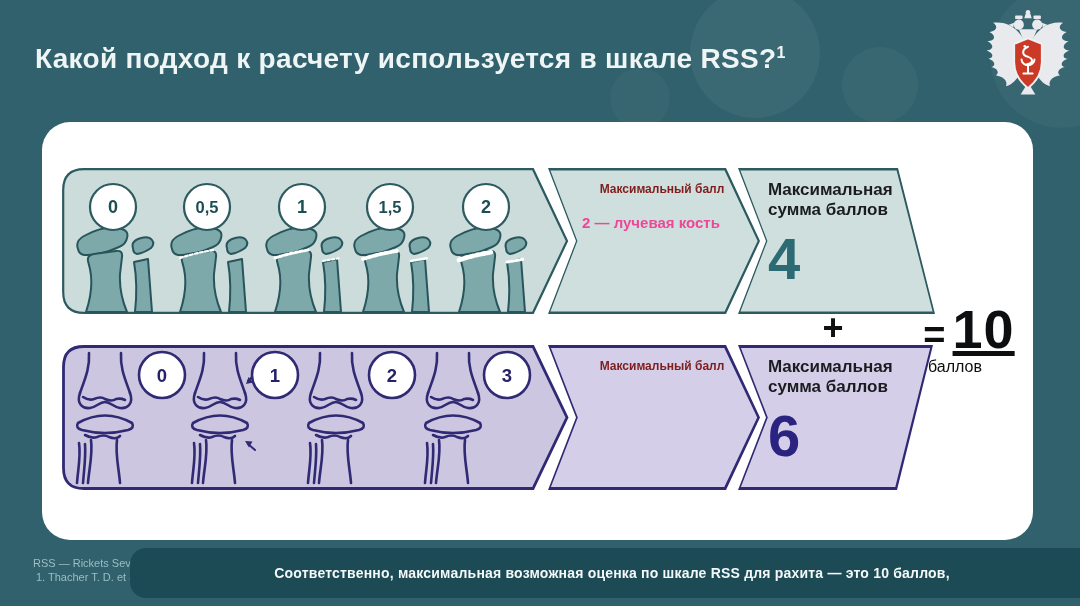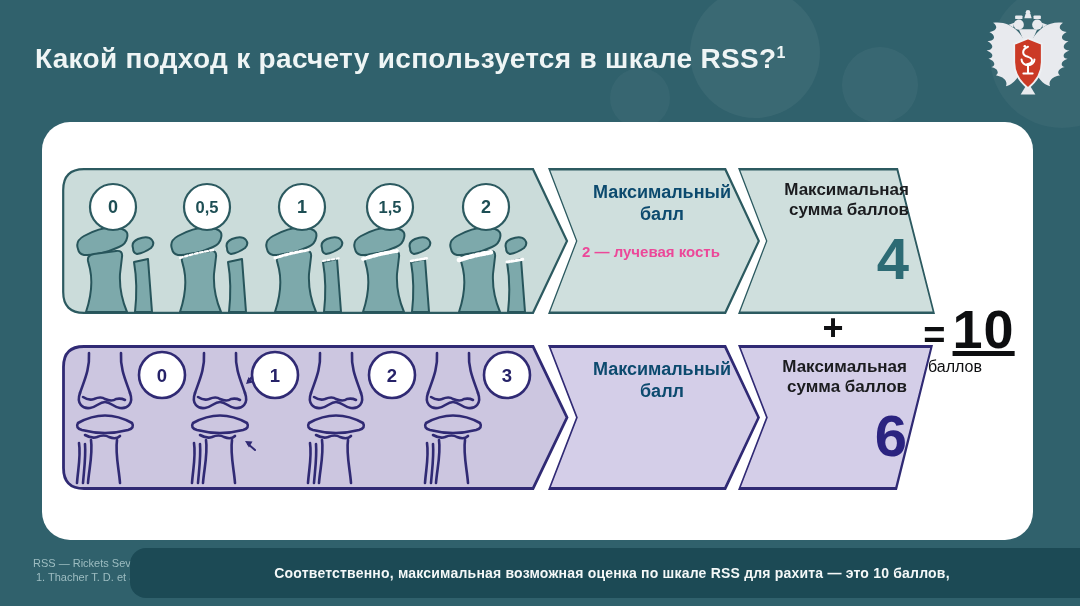--- a/index.html
+++ b/index.html
@@ -34,29 +34,29 @@
   .purple .inner { inset:2.8px; }
 
   .chev .outer { clip-path:polygon(0 0, calc(100% - 34px) 0, 100% 50%, calc(100% - 34px) 100%, 0 100%, 28px 50%); }
   .chev .inner { clip-path:polygon(0 0, calc(100% - 33px) 0, 100% 50%, calc(100% - 33px) 100%, 0 100%, 27px 50%); }
   .trap1 .outer { clip-path:polygon(0 0, calc(100% - 37px) 0, 100% 100%, 0 100%, 28px 50%); }
   .trap1 .inner { clip-path:polygon(0 0, calc(100% - 36px) 0, 100% 100%, 0 100%, 27px 50%); }
   .trap2 .outer { clip-path:polygon(0 0, 100% 0, calc(100% - 36px) 100%, 0 100%, 28px 50%); }
   .trap2 .inner { clip-path:polygon(0 0, 100% 0, calc(100% - 35px) 100%, 0 100%, 27px 50%); }
 
   .chev-content { position:absolute; inset:0; padding:14px 18px 0 34px; }
-  .chev-heading { font-size:18px; font-weight:700; color:#0c4a6e; text-align:center;
+  .chev-heading { font-size:12px; font-weight:700; color:#7f1d1d; text-align:center;
                   line-height:1.2; max-width:150px; margin:0 auto; }
   .chev-items { margin-top:17px; }
   .chev-item  { font-size:15px; font-weight:700; line-height:1.3; padding-left:45px; text-indent:-45px; }
   .chev-item + .chev-item { margin-top:8px; }
   .teal   .chev-item { color:#ec4899; }
   .purple .chev-item { color:#332c80; }
 
-  .trap-content { position:absolute; inset:0; padding:12px 26px 0 30px; text-align:right; }
+  .trap-content { position:absolute; inset:0; padding:12px 26px 0 30px; text-align:left; }
   .trap-heading { font-size:17px; font-weight:700; color:#1b1c1f; line-height:1.2; max-width:150px; margin:0 auto; }
   .trap-value   { font-size:58px; font-weight:800; margin-top:4px; }
   .teal   .trap-value { color:#2d6b74; }
   .purple .trap-value { color:#2b2380; }
 
   .plus { position:absolute; left:766px; top:188px; width:50px; text-align:center;
           font-size:36px; line-height:36px; font-weight:900; color:#101113; }
   .total { position:absolute; left:862px; top:176px; width:130px; color:#0d0e10; }
   .total-line1 { display:flex; align-items:baseline; justify-content:center; gap:7px; }
   .total-eq  { font-size:38px; font-weight:800; }

